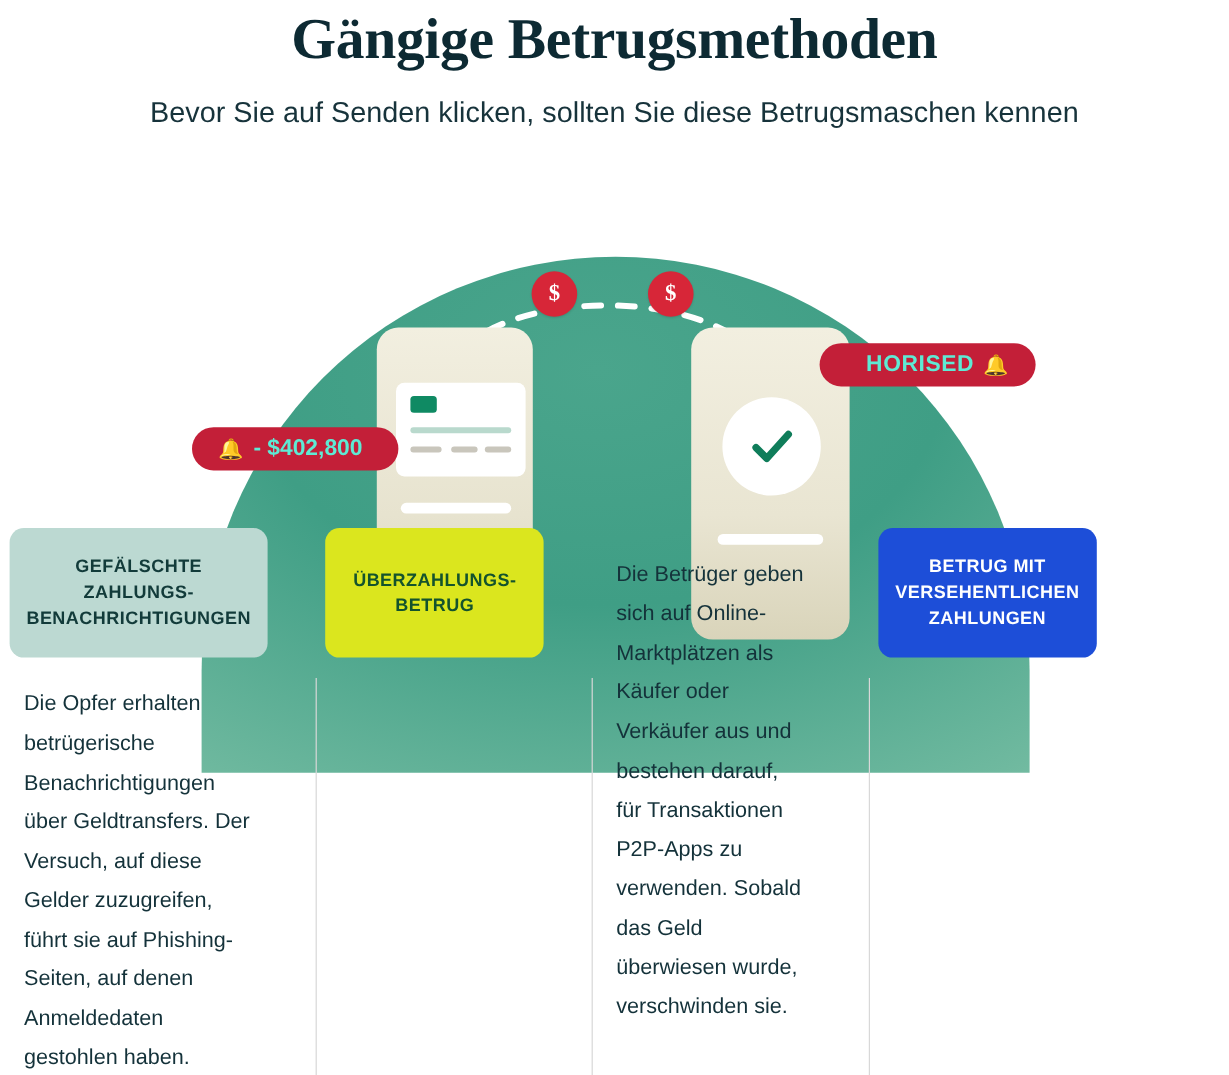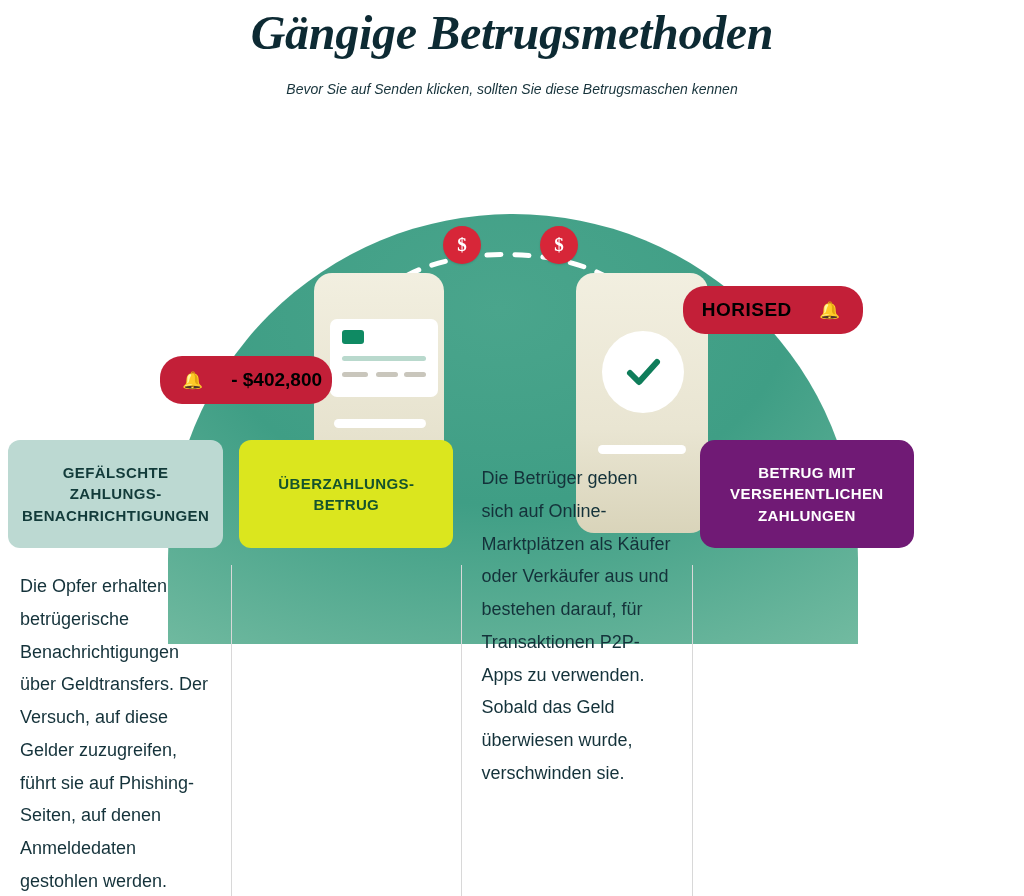--- a/index.html
+++ b/index.html
@@ -16,34 +16,33 @@
     height: 896px;
     background: #ffffff;
   }
 
   
   .header {
     position: absolute;
     top: 0; left: 0; right: 0;
     text-align: center;
     padding-top: 8px;
-    font-style: italic;
   }
   .title {
     font-family: "Liberation Serif", serif;
     font-weight: bold;
     font-size: 48px;
     line-height: 1.06;
     color: #0d2a33;
     letter-spacing: -0.3px;
   }
   .title .l2 { display: block; }
   .subtitle {
     margin-top: 22px;
-    font-size: 14px;
+    font-size: 24px;
     color: #17333b;
     font-family: "Liberation Sans", sans-serif;
   }
 
   
   .art {
     position: absolute;
     top: 178px;
     left: 0;
     width: 1024px;
@@ -129,26 +128,26 @@
   }
   .check-circle svg { display: block; }
   .bar2 {
     position: absolute; left: 22px; top: 172px;
     width: 88px; height: 9px; border-radius: 5px; background: #ffffff;
   }
 
   
   .pill {
     position: absolute;
-    height: 48px;
+    height: 36px;
     background: #c31f38;
     border-radius: 22px;
-    display: flex; align-items: center; gap: 28px;
+    display: flex; align-items: center; gap: 8px;
     padding: 0 22px;
-    color: #000000;
+    color: #5eead4;
     font-size: 19px;
     font-weight: bold;
     font-family: "Liberation Sans", sans-serif;
     white-space: nowrap;
     overflow: hidden;
   }
   .pill-left {
     left: 160px; top: 178px;
     width: 172px;
     justify-content: flex-start;
@@ -161,20 +160,21 @@
   .pill-right .txt { letter-spacing: 0.5px; }
   .bell { font-size: 17px; }
 
   
   .columns {
     position: absolute;
     top: 440px;
     left: 0;
     width: 922px;
     display: flex;
+    gap: 32px;
   }
   .col {
     width: 256px;
     padding: 0 0 0 0;
     position: relative;
   }
   .col + .col .divider {
     position: absolute;
     left: 0; top: 125px; bottom: -430px;
     width: 1px;
@@ -190,21 +190,21 @@
   }
   .chip-box .label {
     font-size: 15px;
     font-weight: bold;
     line-height: 1.42;
     letter-spacing: 0.4px;
   }
   .box1 { background: #bcd9d2; color: #123b3a; }
   .box2 { background: #dbe61e; color: #14532d; }
   .box3 { background: #14805c; color: #ffffff; }
-  .box4 { background: #701a75; color: #ffffff; border-radius: 15px; }
+  .box4 { background: #1d4ed8; color: #ffffff; }
 
   .body-text {
     margin-top: 22px;
     padding: 0 18px 0 20px;
     font-size: 18px;
     line-height: 1.82;
     color: #14323a;
   }
 </style>
 </head>
@@ -260,21 +260,21 @@
       <span class="bell">🔔</span>
     </div>
   </div>
 
   <div class="columns">
 
     <div class="col">
       <div class="chip-box box1">
         <div class="label">GEFÄLSCHTE ZAHLUNGS-BENACHRICHTIGUNGEN</div>
       </div>
-      <div class="body-text">Die Opfer erhalten betrügerische Benachrichtigungen über Geldtransfers. Der Versuch, auf diese Gelder zuzugreifen, führt sie auf Phishing-Seiten, auf denen Anmeldedaten gestohlen werden.</div>
+      <div class="body-text">Die Opfer erhalten betrügerische Benachrichtigungen über Geldtransfers. Der Versuch, auf diese Gelder zuzugreifen, führt sie auf Phishing-Seiten, auf denen Anmeldedaten gestohlen haben.</div>
     </div>
 
     <div class="col">
       <span class="divider"></span>
       <div class="chip-box box2">
         <div class="label">ÜBERZAHLUNGS-BETRUG</div>
       </div>
     </div>
 
     <div class="col">

